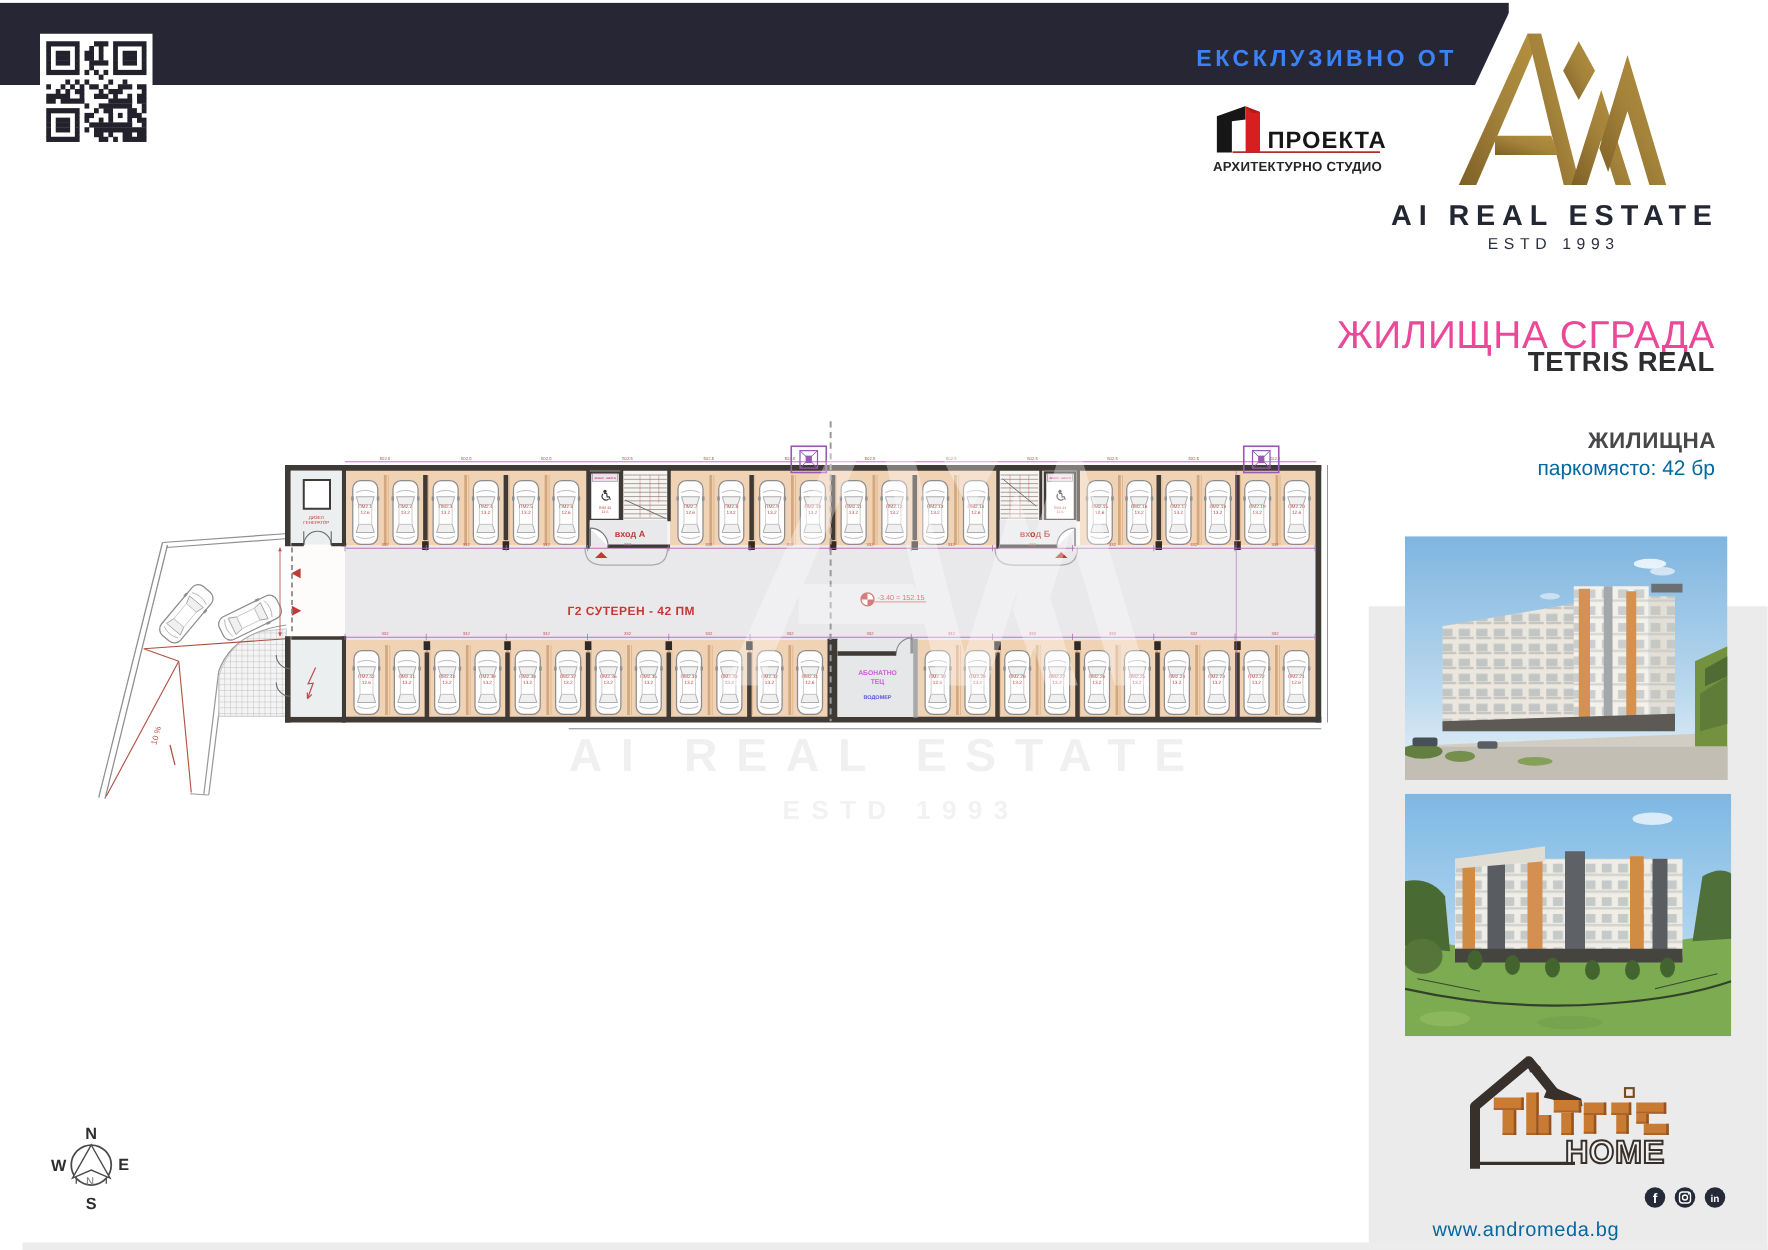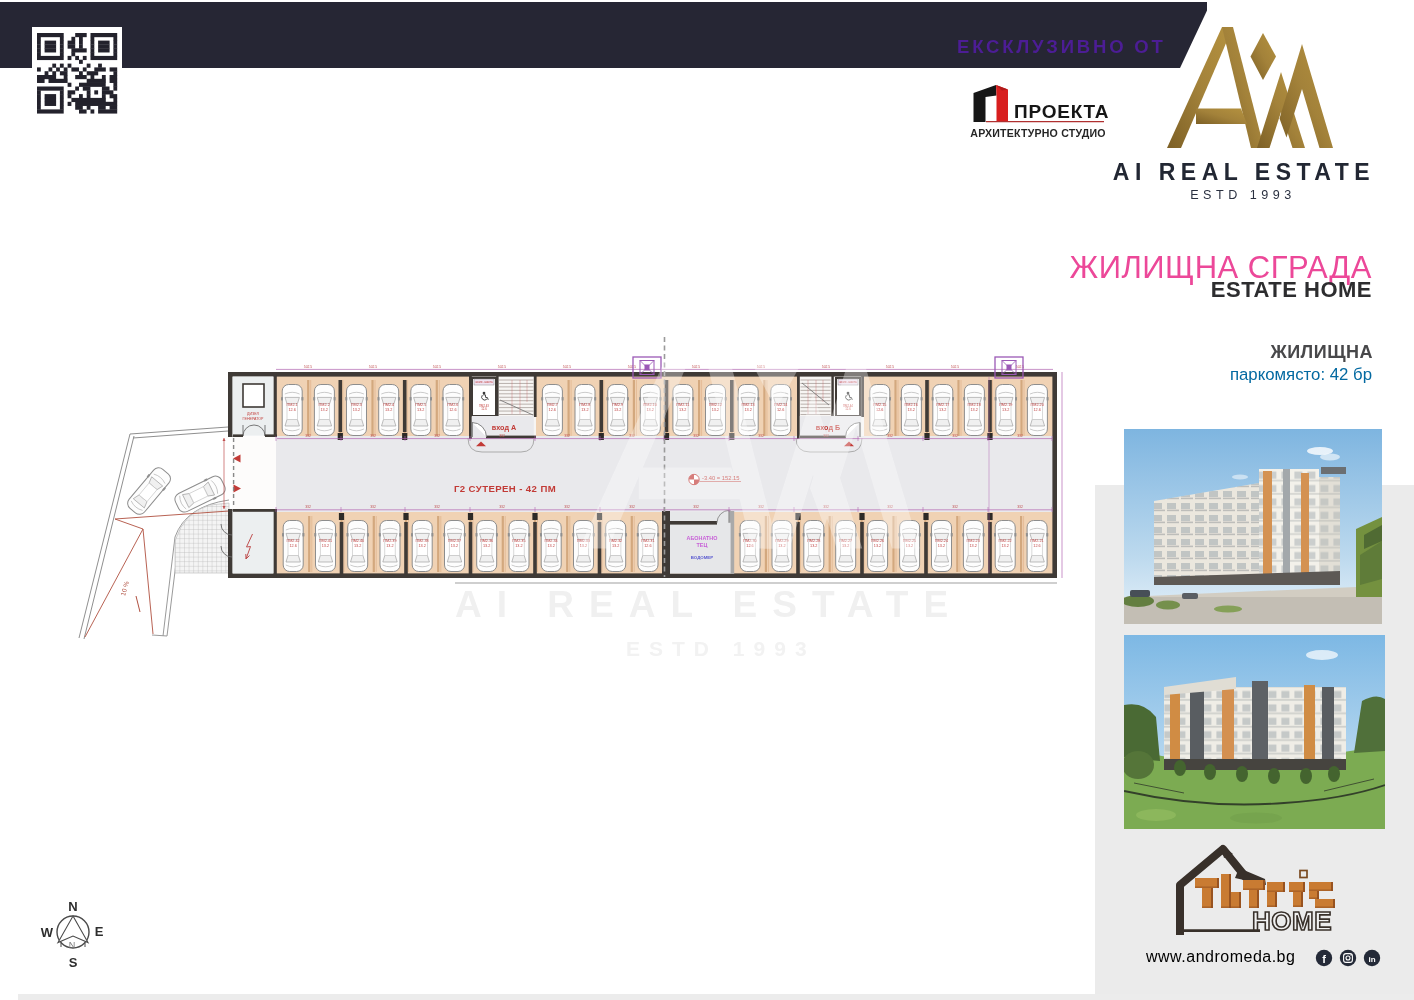--- a/index.html
+++ b/index.html
@@ -5,21 +5,21 @@
 font-family:"Liberation Sans",sans-serif;}
 .abs{position:absolute;}
 svg text{font-family:"Liberation Sans",sans-serif;}
 .sl{font-size:3.8px;fill:#c04545;text-anchor:middle;}
 .rl{fill:#c23a36;text-anchor:middle;}
 </style></head>
 <body>
 
 <div class="abs" style="left:0;top:2px;width:1207px;height:66px;background:#262634;clip-path:polygon(0 0,1211px 0,1180px 66px,0 66px)"></div>
 
-<div class="abs" style="left:957px;top:36px;white-space:nowrap;color:#4c1d95;font-size:18.5px;font-weight:bold;letter-spacing:2.8px;">ЕКСКЛУЗИВНО ОТ</div>
+<div class="abs" style="left:957px;top:36px;white-space:nowrap;color:#3b82f6;font-size:18.5px;font-weight:bold;letter-spacing:2.8px;">ЕКСКЛУЗИВНО ОТ</div>
 
 <svg style="position:absolute;left:0;top:0" width="140" height="140" viewBox="0 0 140 140">
     <rect x="32" y="27" width="90" height="92" fill="#fff"></rect>
     <g fill="#23222c">
       <rect x="37.0" y="33.0" width="26.7" height="4.17"></rect>
       <rect x="75.2" y="33.0" width="11.5" height="4.17"></rect>
       <rect x="90.5" y="33.0" width="26.7" height="4.17"></rect>
       <rect x="37.0" y="36.8" width="3.8" height="4.17"></rect>
       <rect x="59.9" y="36.8" width="3.8" height="4.17"></rect>
       <rect x="71.4" y="36.8" width="3.8" height="4.17"></rect>
@@ -193,21 +193,21 @@
 </g>
 </defs>
 <g fill="url(#gold)">
       <use href="#ailogoshape"></use>
     </g>
 <text x="1244" y="180" font-size="23" font-weight="bold" fill="#222733" text-anchor="middle" letter-spacing="5.5">AI REAL ESTATE</text>
 <text x="1243" y="199" font-size="12.6" fill="#2a3040" text-anchor="middle" letter-spacing="4.5">ESTD 1993</text>
 </svg>
 
 <div class="abs" style="right:42px;top:250px;text-align:right;color:#ec4899;font-size:31px;letter-spacing:0.5px;">ЖИЛИЩНА СГРАДА</div>
-<div class="abs" style="right:42px;top:277px;text-align:right;color:#2d2d2f;font-size:22px;font-weight:bold;letter-spacing:0.5px;">ESTATE HOME</div>
+<div class="abs" style="right:42px;top:277px;text-align:right;color:#2d2d2f;font-size:22px;font-weight:bold;letter-spacing:0.5px;">TETRIS REAL</div>
 
 <div class="abs" style="right:41px;top:342px;text-align:right;color:#48484a;font-size:18px;font-weight:bold;letter-spacing:0.5px;">ЖИЛИЩНА</div>
 <div class="abs" style="right:42px;top:365px;text-align:right;color:#0369a1;font-size:16.8px;">паркомясто: 42 бр</div>
 
 <div class="abs" style="left:1095px;top:485px;width:319px;height:515px;background:#ebebeb;"></div>
 
 <svg style="position:absolute;left:1124px;top:429px" width="258" height="195" viewBox="0 0 258 195">
 <rect width="258" height="195" fill="url(#sky1)"></rect>
 <ellipse cx="196" cy="22" rx="13" ry="4" fill="#fff" opacity="0.8"></ellipse>
     <ellipse cx="206" cy="28" rx="10" ry="3.4" fill="#fff" opacity="0.6"></ellipse>
@@ -313,21 +313,21 @@
     <rect x="1309" y="889.4" width="24" height="1.6" fill="#8f4c1d" opacity="0.5"></rect>
     <rect x="1309" y="891" width="10" height="8" fill="#c97b32"></rect>
     <rect x="1317" y="891" width="2" height="8" fill="#8f4c1d" opacity="0.85"></rect>
     <rect x="1309" y="897.4" width="10" height="1.6" fill="#8f4c1d" opacity="0.5"></rect>
     <rect x="1315" y="899" width="20" height="9" fill="#c97b32"></rect>
     <rect x="1333" y="899" width="2" height="9" fill="#8f4c1d" opacity="0.85"></rect>
     <rect x="1315" y="906.4" width="20" height="1.6" fill="#8f4c1d" opacity="0.5"></rect>
     <text x="1292" y="930" font-size="26" font-weight="bold" text-anchor="middle" fill="#f2f2f2" stroke="#38302a" stroke-width="1.6" letter-spacing="0.5" font-family="Liberation Sans, sans-serif">HOME</text>
   </svg>
 
-<div class="abs" style="left:1146px;top:948px;color:#000000;font-size:16px;letter-spacing:0.5px;">www.andromeda.bg</div>
+<div class="abs" style="left:1146px;top:976px;color:#0369a1;font-size:16px;letter-spacing:0.5px;">www.andromeda.bg</div>
 
 <svg class="abs" style="left:0;top:0" width="1414" height="1000" viewBox="0 0 1414 1000">
 <g>
 <circle cx="1324" cy="958" r="8.2" fill="#242a38"></circle>
 <text x="1324" y="962.6" font-size="11" font-weight="bold" fill="#fff" text-anchor="middle">f</text>
 <circle cx="1348" cy="958" r="8.2" fill="#242a38"></circle>
 <rect x="1343.6" y="953.6" width="8.8" height="8.8" rx="2.4" fill="none" stroke="#fff" stroke-width="1.1"></rect>
 <circle cx="1348" cy="958" r="2" fill="none" stroke="#fff" stroke-width="1.1"></circle>
 <circle cx="1351" cy="955" r="0.7" fill="#fff"></circle>
 <circle cx="1372" cy="958" r="8.2" fill="#242a38"></circle>

